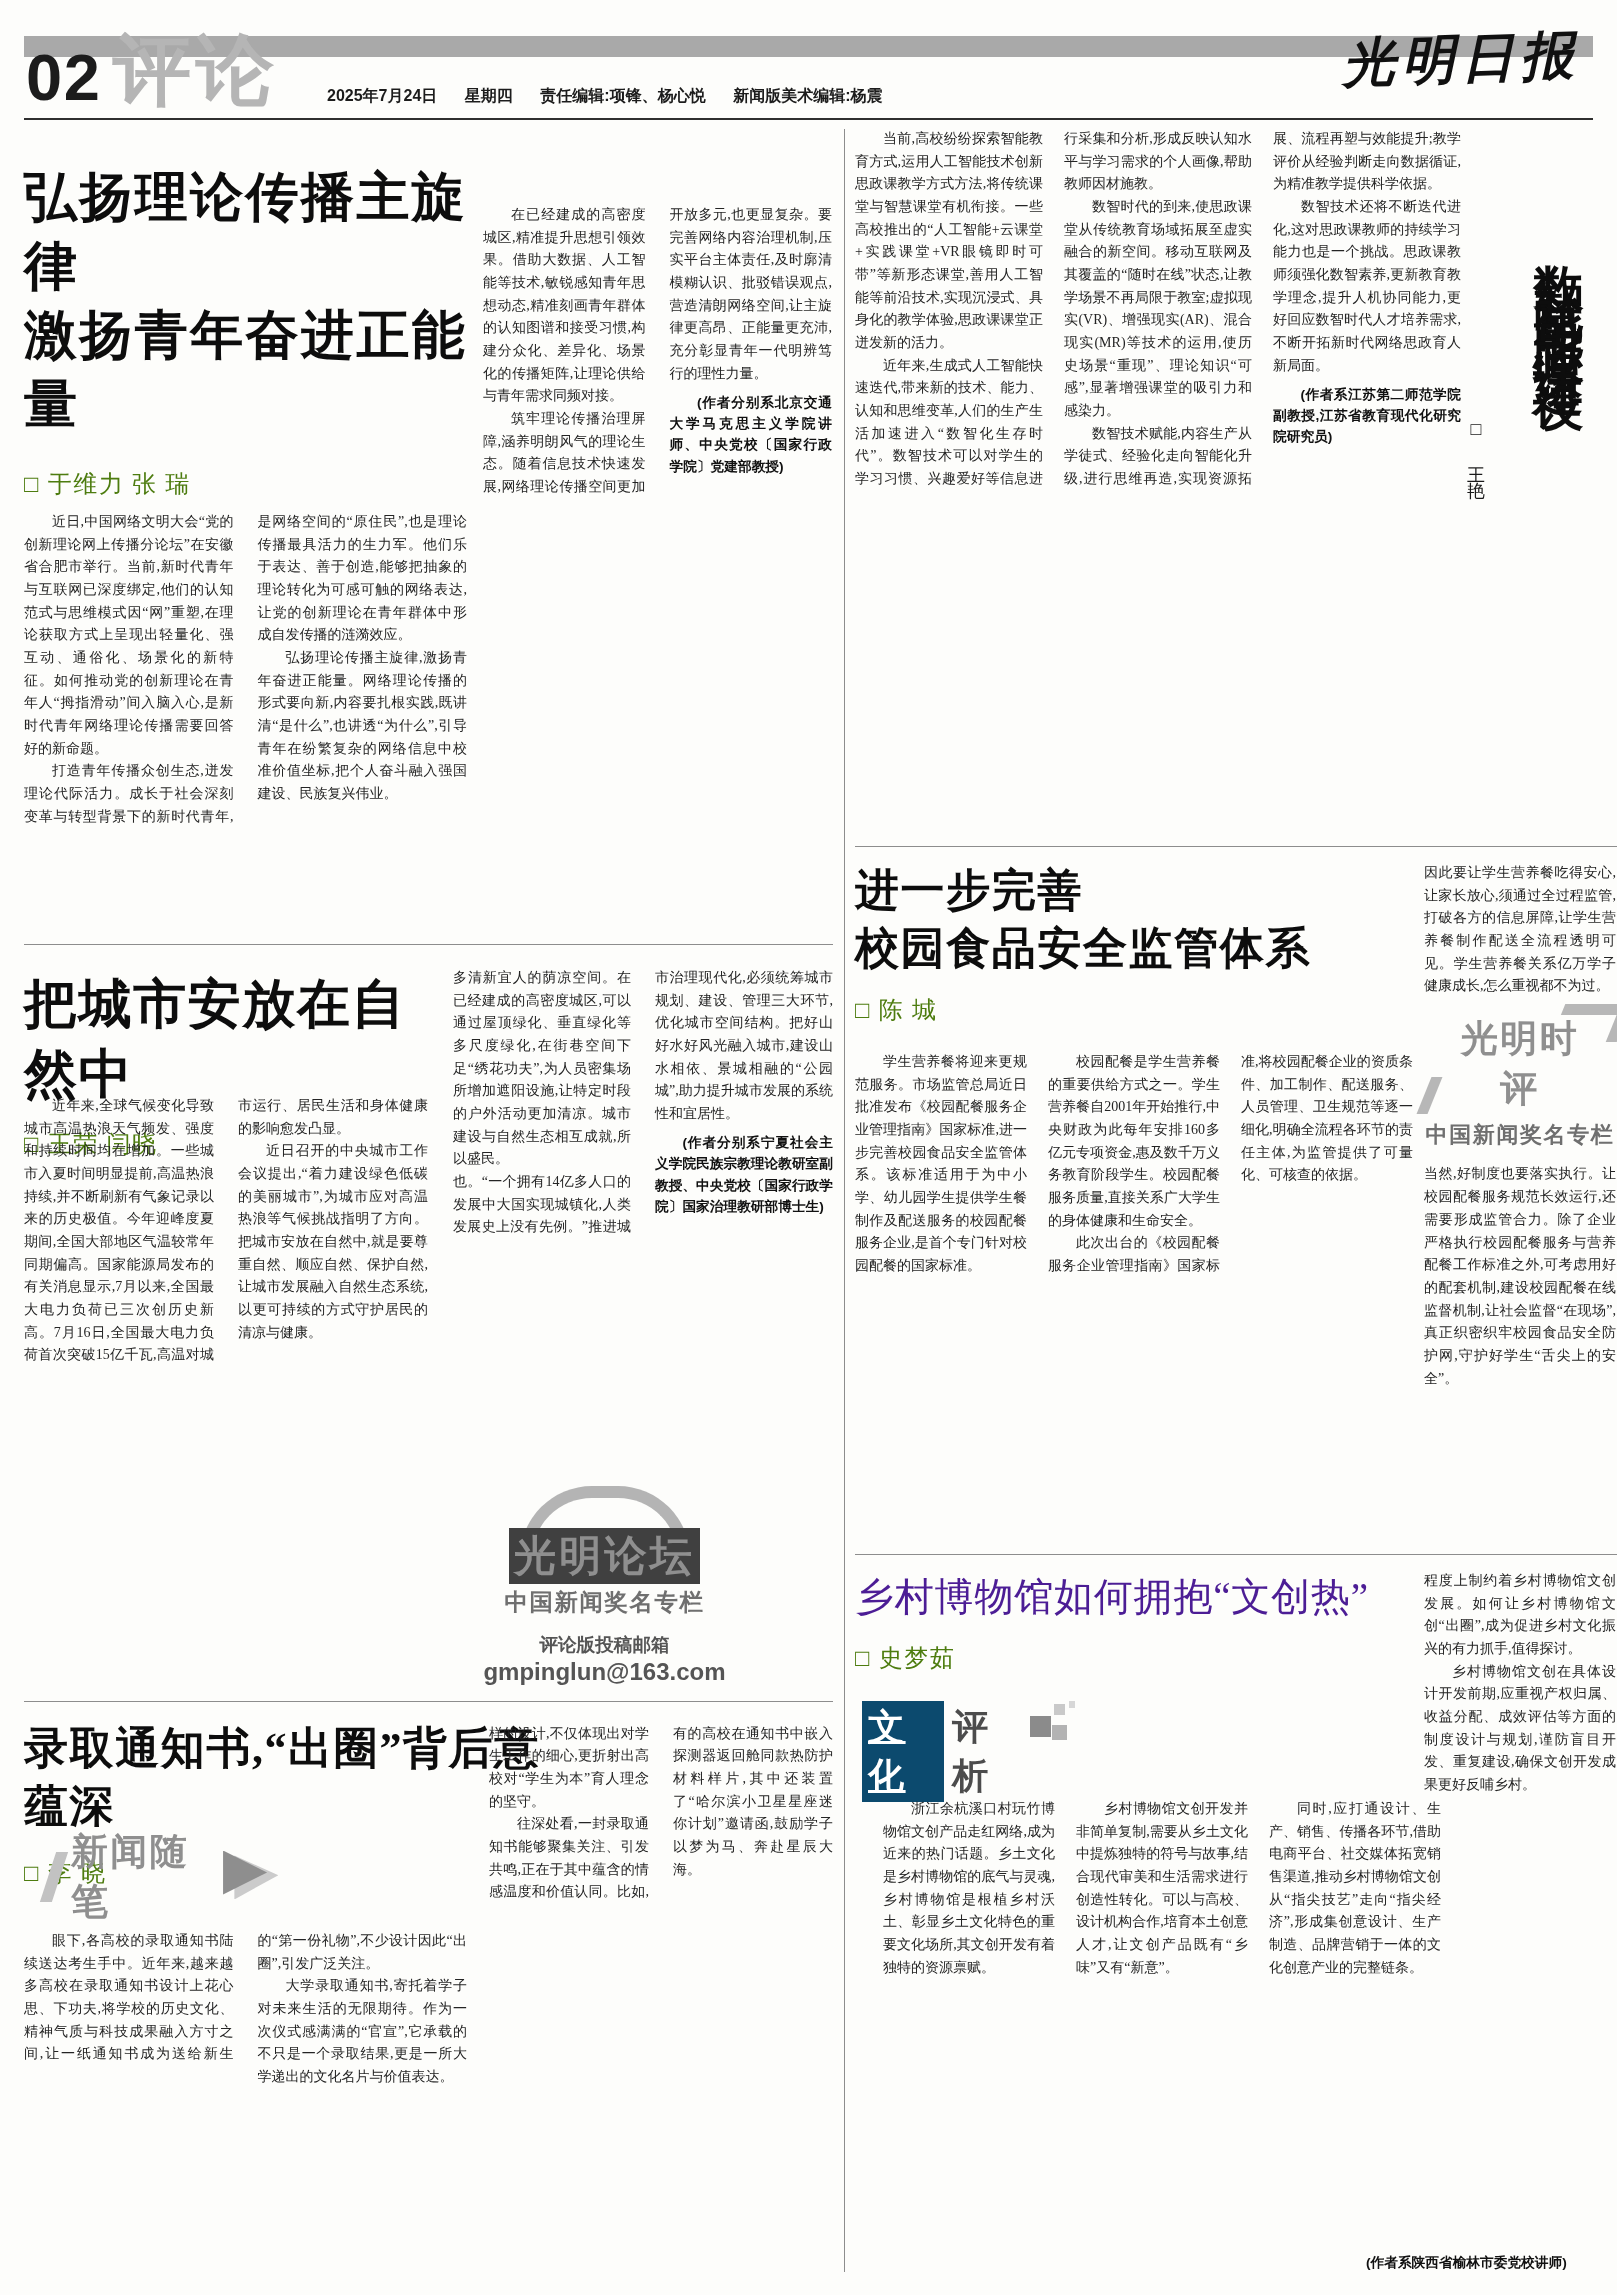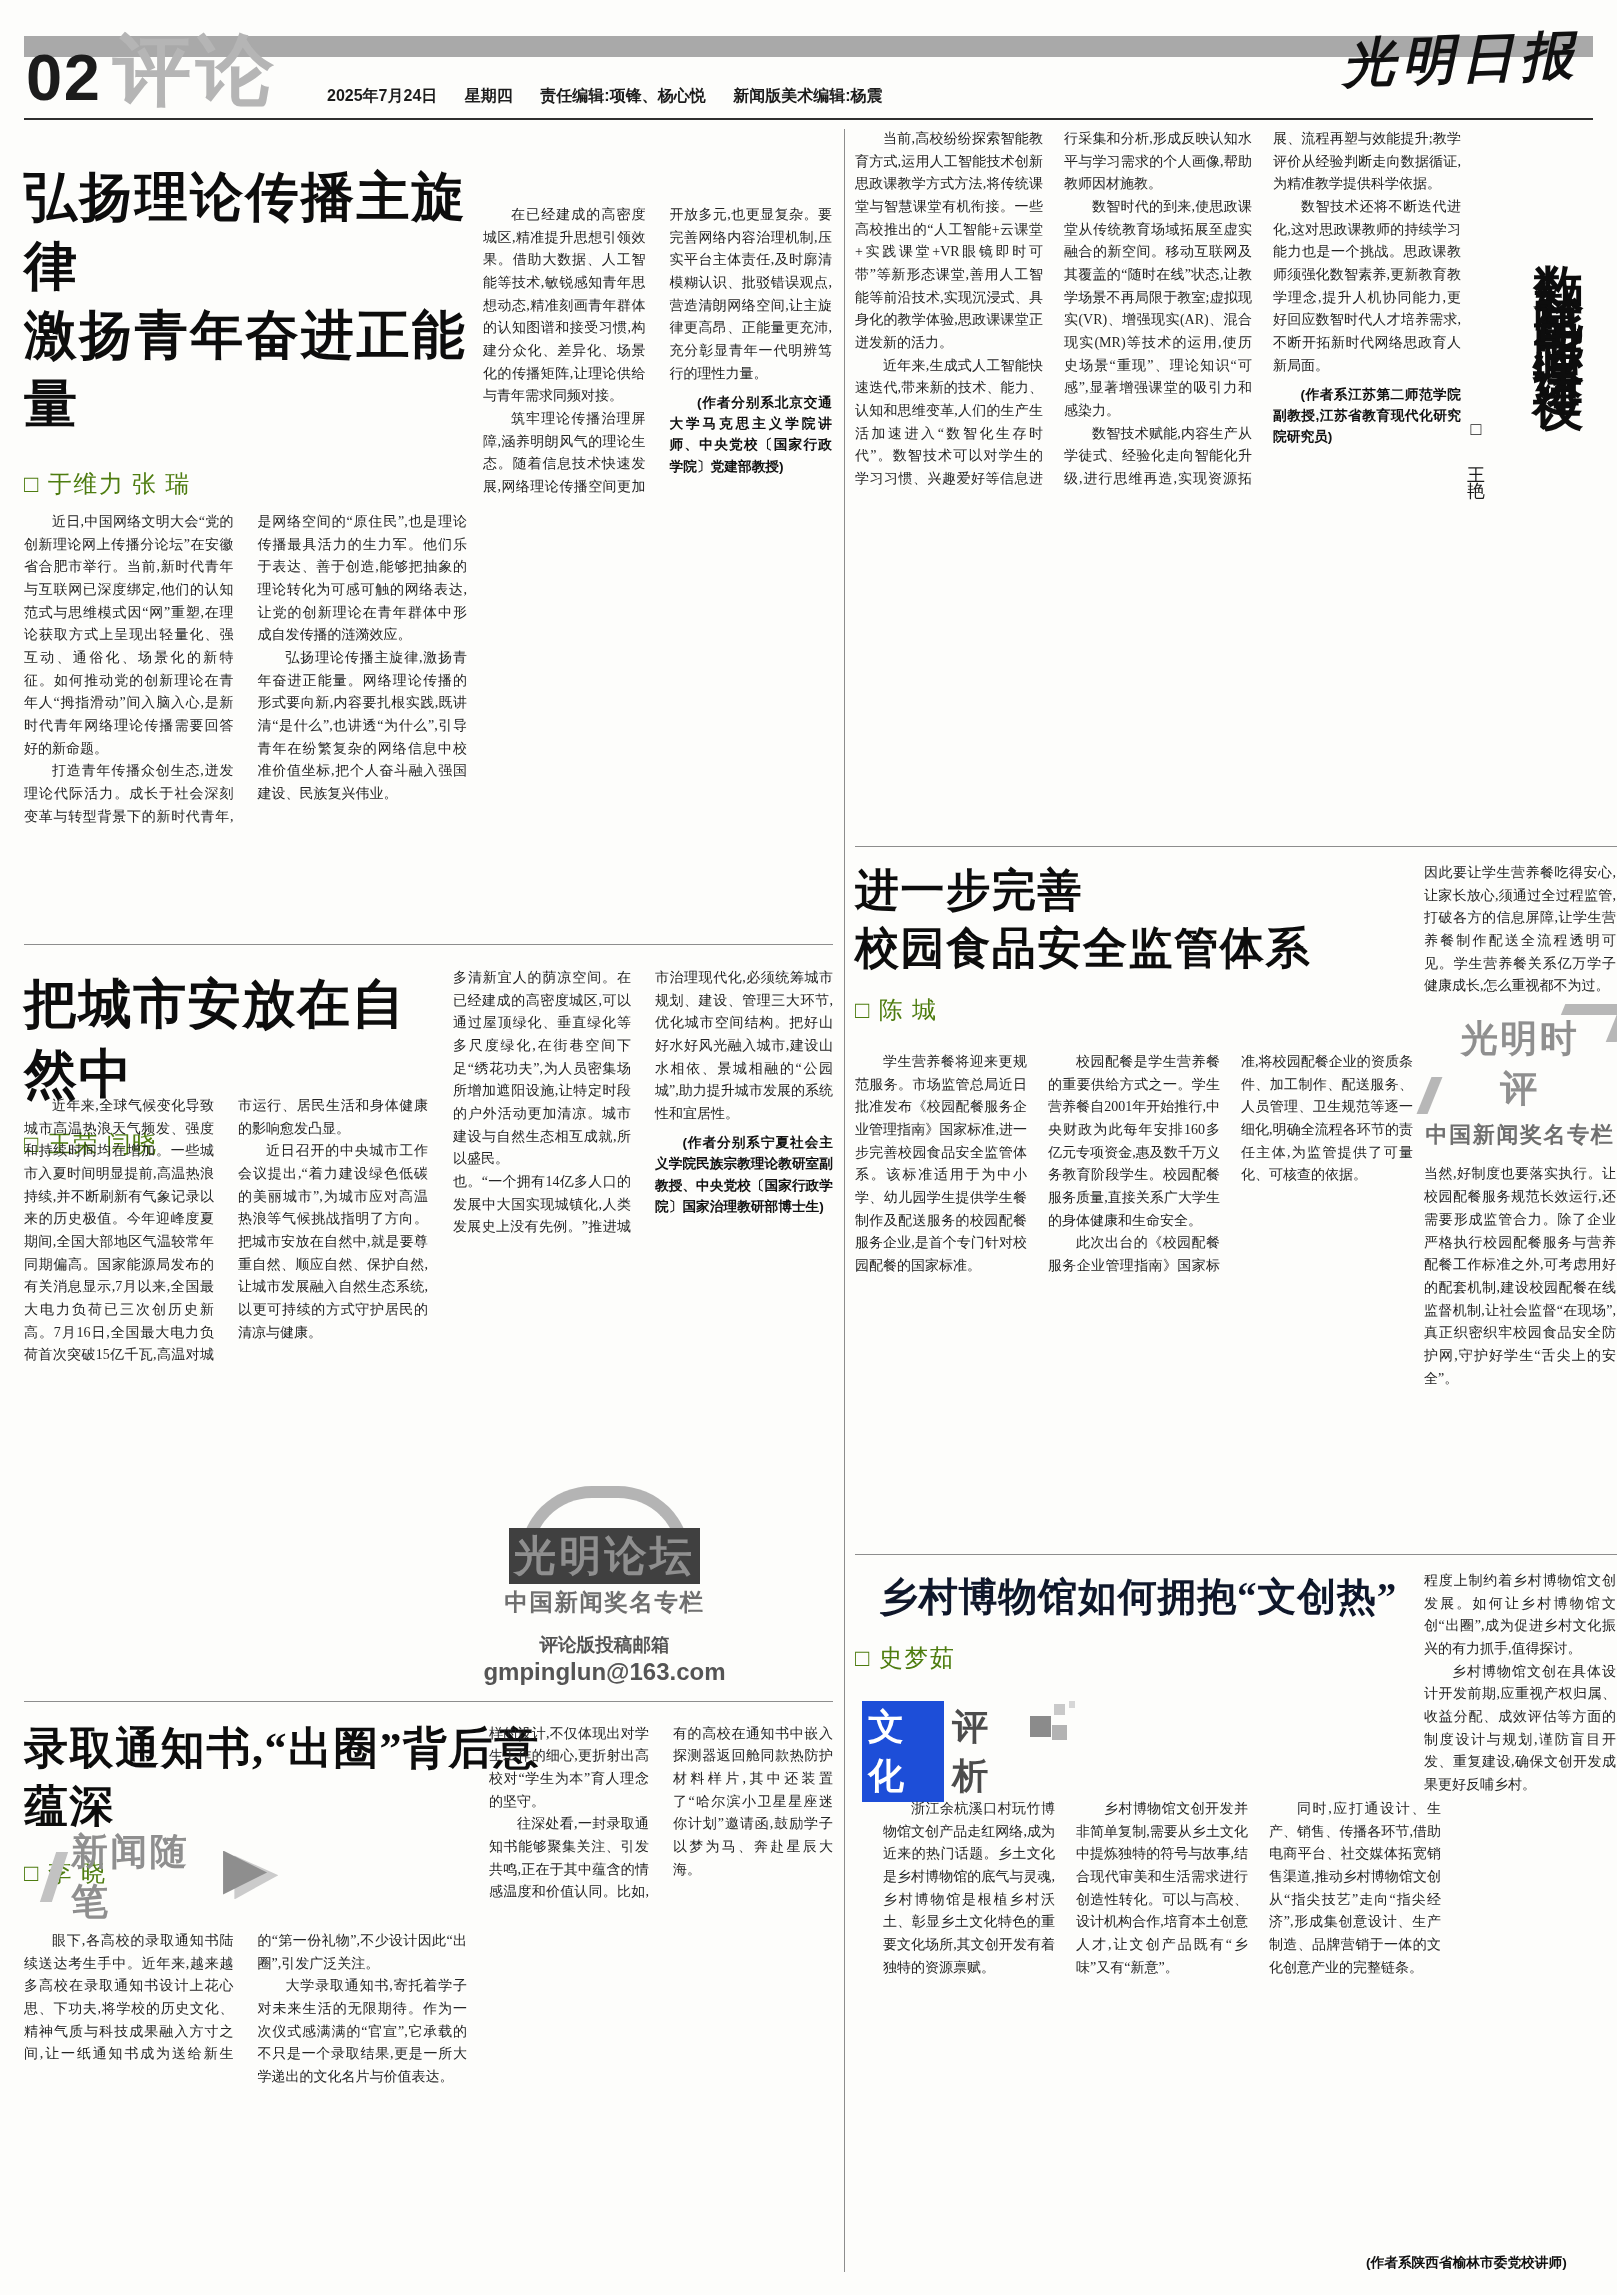--- a/index.html
+++ b/index.html
@@ -21,37 +21,37 @@
   .hline{height:0.8px;background:#8d8d8d;}
   
   .bpara{margin:0;text-indent:2em;font-size:14px;line-height:1.62;text-align:justify;color:#242424;}
   .noindent{text-indent:0;}
   .attribution{margin:6.5px 0 0;font-family:"Liberation Sans","DejaVu Sans",sans-serif;
                font-weight:700;font-size:13.7px;line-height:1.55;text-align:justify;text-indent:2em;color:#111;}
   .col2{columns:2;column-gap:24px;}
   .col3{columns:3;column-gap:21px;}
   .headline-xl{font-size:53px;font-weight:700;line-height:1.3;letter-spacing:2.4px;color:#0d0d0d;}
   .headline-lg{font-size:44px;font-weight:700;line-height:1.32;letter-spacing:1.6px;color:#0d0d0d;}
-  .headline-md{font-size:39px;font-weight:700;line-height:1.3;letter-spacing:0.8px;color:#0f172a;text-align:center;}
+  .headline-md{font-size:39px;font-weight:400;line-height:1.3;letter-spacing:0.8px;color:#4c1d95;}
   .byline{font-size:24px;color:#4d7c0f;letter-spacing:1.6px;}
   .vtitle{writing-mode:vertical-rl;font-size:50px;font-weight:700;letter-spacing:14.6px;color:#0d0d0d;}
   .vbyline{writing-mode:vertical-rl;font-size:18px;letter-spacing:4.9px;color:#1a1a1a;}
   
   .badge-suibi{display:flex;align-items:center;gap:11.3px;}
   .suibi-slash{width:13px;height:50px;background:#c2c2c2;transform:skewX(-18deg);}
   .suibi-text{font-family:"Liberation Sans","DejaVu Sans",sans-serif;font-size:37px;font-weight:700;
               color:#8f8f8f;letter-spacing:2.4px;}
   .suibi-flag{position:relative;width:57px;height:52px;}
   .suibi-tri1{position:absolute;left:11.3px;top:4.9px;width:44px;height:44px;background:#cbcbcb;
               clip-path:polygon(0 0,100% 45%,0 100%);}
   .suibi-tri2{position:absolute;left:0;top:0;width:44px;height:44px;background:#8e8e8e;
               clip-path:polygon(0 0,100% 50%,0 100%);}
   .badge-pingxi{display:flex;align-items:flex-start;gap:8px;}
-  .pingxi-dark{background:#1d4ed8;color:#fff;font-family:"Liberation Sans","DejaVu Sans",sans-serif;
-               font-size:36px;font-weight:700;padding:1.6px 6.5px;letter-spacing:1.6px;}
+  .pingxi-dark{background:#0c4a6e;color:#fff;font-family:"Liberation Sans","DejaVu Sans",sans-serif;
+               font-size:36px;font-weight:700;padding:1.6px 6.5px;letter-spacing:1.6px;text-decoration:underline;}
   .pingxi-light{color:#4c4c4c;font-family:"Liberation Sans","DejaVu Sans",sans-serif;
                 font-size:36px;font-weight:700;letter-spacing:1.6px;padding-top:1.6px;}
   .pingxi-mosaic{position:relative;width:45px;height:45px;}
   .pingxi-mosaic i{position:absolute;display:block;}
   .pingxi-sq1{left:0;top:14.6px;width:21px;height:21px;background:#8b8b8b;}
   .pingxi-sq2{left:22.6px;top:24px;width:14.6px;height:14.6px;background:#b3b3b3;}
   .pingxi-sq3{left:24px;top:3.2px;width:11.3px;height:11.3px;background:#c9c9c9;}
   .pingxi-sq4{left:39px;top:0;width:6.5px;height:6.5px;background:#d7d7d7;}
   .badge-luntan{text-align:center;background:#fdfdfb;}
   .luntan-arch{width:146px;height:60px;margin:0 auto;border:12px solid #b4b4b4;border-bottom:none;

